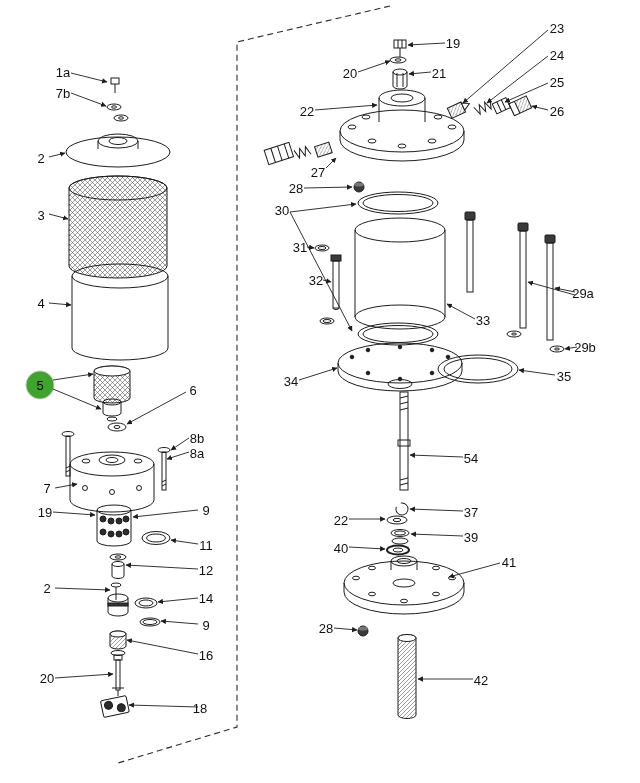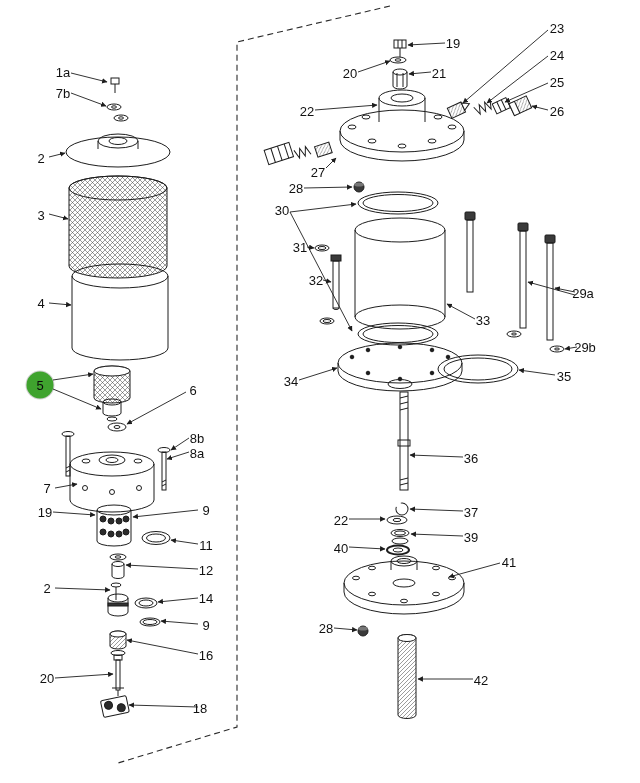--- a/index.html
+++ b/index.html
@@ -465,21 +465,21 @@
   <span class="callout" style="left:318px;top:172px">27</span>
   <span class="callout" style="left:296px;top:188px">28</span>
   <span class="callout" style="left:282px;top:210px">30</span>
   <span class="callout" style="left:300px;top:247px">31</span>
   <span class="callout" style="left:316px;top:280px">32</span>
   <span class="callout" style="left:583px;top:293px">29a</span>
   <span class="callout" style="left:483px;top:320px">33</span>
   <span class="callout" style="left:585px;top:347px">29b</span>
   <span class="callout" style="left:291px;top:381px">34</span>
   <span class="callout" style="left:564px;top:376px">35</span>
-  <span class="callout" style="left:471px;top:458px">36</span>
+  <span class="callout" style="left:471px;top:458px">54</span>
   <span class="callout" style="left:471px;top:512px">37</span>
   <span class="callout" style="left:341px;top:520px">22</span>
   <span class="callout" style="left:471px;top:537px">39</span>
   <span class="callout" style="left:341px;top:548px">40</span>
   <span class="callout" style="left:509px;top:562px">41</span>
   <span class="callout" style="left:326px;top:628px">28</span>
   <span class="callout" style="left:481px;top:680px">42</span>
 
 </div>
 

